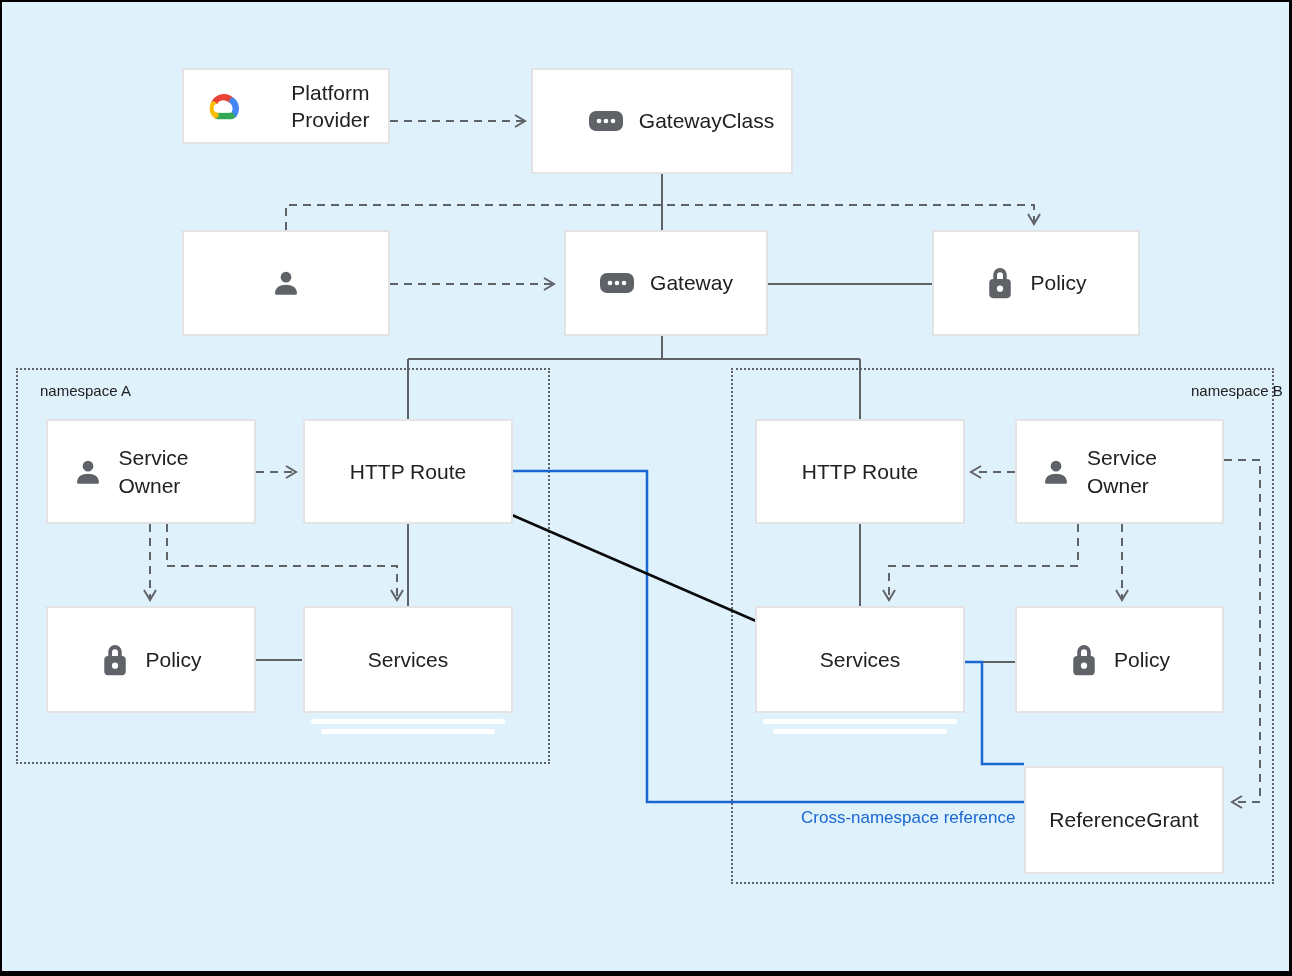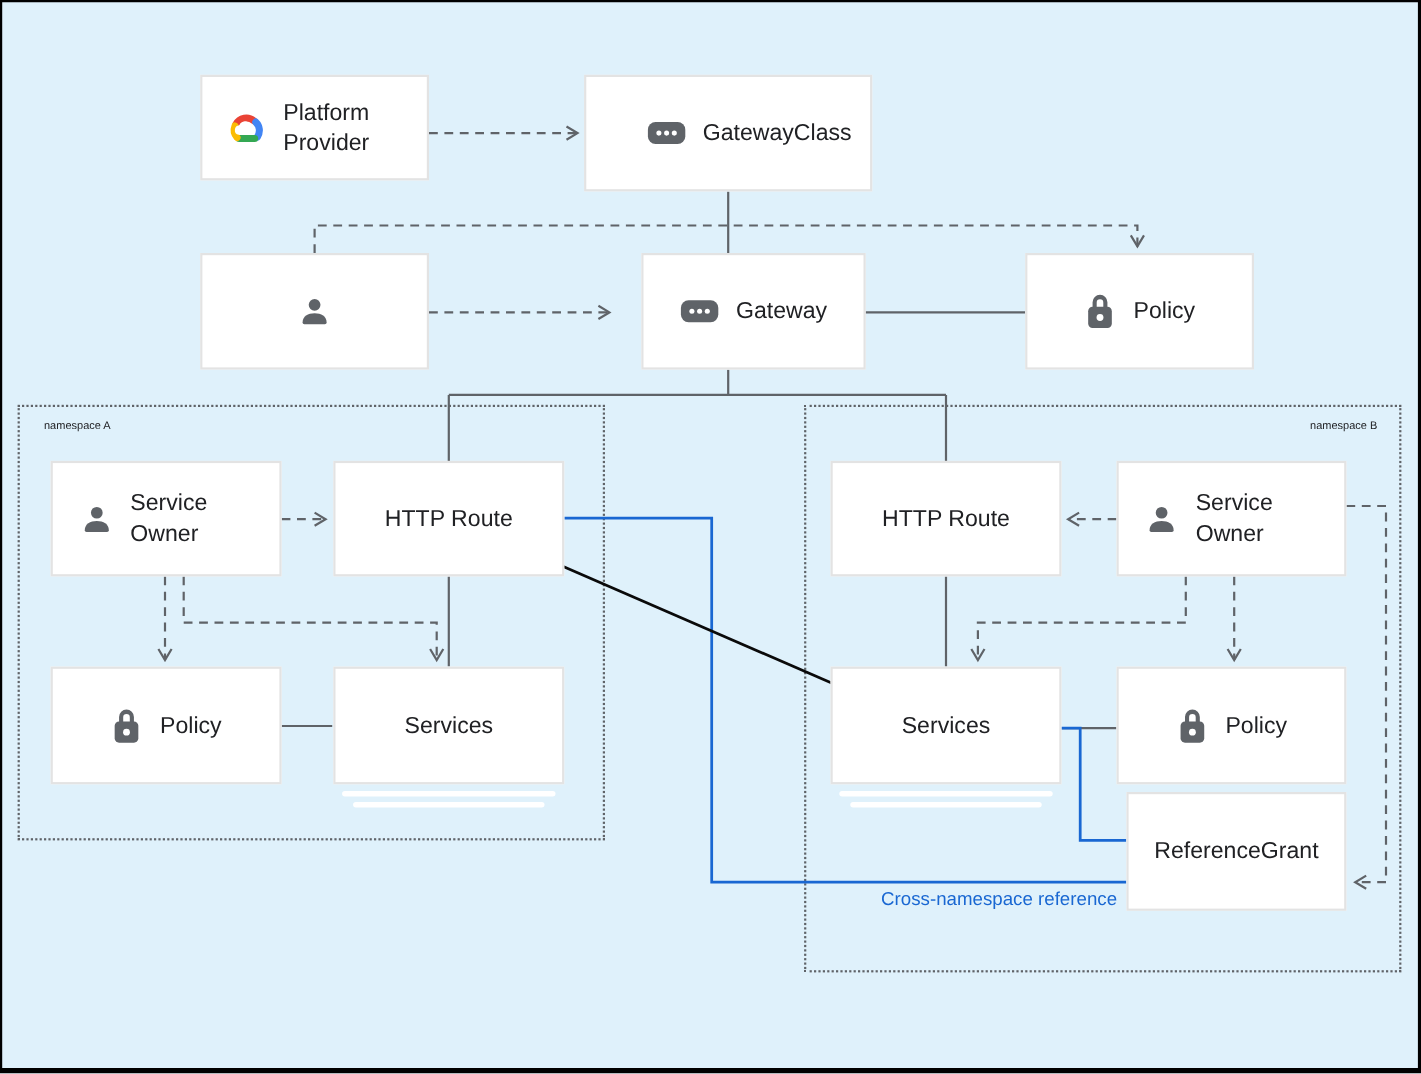--- a/index.html
+++ b/index.html
@@ -15,21 +15,21 @@
     overflow:hidden;
   }
   .edges{position:absolute;left:0;top:0;z-index:1;}
   .ns{
     position:absolute;
     border:2px dotted #5f6368;
     z-index:0;
   }
   .ns-label{
     position:absolute;
-    font-size:10px;
+    font-size:15px;
     color:#202124;
     z-index:3;
   }
   .node{
     position:absolute;
     background:#ffffff;
     border:2px solid #e3e3e3;
     box-sizing:border-box;
     display:flex;
     align-items:center;
@@ -101,21 +101,21 @@
     <g stroke="#1967d2" stroke-width="2.5" fill="none">
       <path d="M511,469 H645 V800 H1022"></path>
       <path d="M961,660 H980 V762 H1022"></path>
     </g>
 
     <g stroke="#0a0a0a" stroke-width="2.5" fill="none">
       <path d="M510,513 L754,619"></path>
     </g>
   </svg>
 
-  <div class="node" style="left:180px;top:66px;width:208px;height:96px;">
+  <div class="node" style="left:180px;top:66px;width:208px;height:76px;text-align:right;">
     <span class="icon">
       <svg width="40" height="33" viewBox="0 0 40 32">
         <g fill="none" stroke-linecap="round" stroke-width="6.4">
           <path d="M11.5,12.5 A10.5,10.5 0 0 1 28,9.5" stroke="#ea4335"></path>
           <path d="M29.5,10.5 A10.5,10.5 0 0 1 31,24" stroke="#4285f4"></path>
           <path d="M28.5,25.5 H14.5" stroke="#34a853"></path>
           <path d="M12.5,24.5 A10.5,10.5 0 0 1 10.6,14" stroke="#fbbc04"></path>
         </g>
         <path fill="#ffffff" d="M14,22 a4.4,4.4 0 0 1 .6-8.7 a5.6,5.6 0 0 1 10.6,1.2 a3.8,3.8 0 0 1 .4,7.5 z"></path>
       </svg>
@@ -137,21 +137,21 @@
 
   <div class="node" style="left:180px;top:228px;width:208px;height:106px;">
     <span class="icon">
       <svg width="32" height="32" viewBox="0 0 24 24">
         <circle cx="12" cy="7.6" r="4" fill="#5f6368"></circle>
         <path d="M3.8,19.6 c0,-4.2 3.7,-6.3 8.2,-6.3 s8.2,2.1 8.2,6.3 a1.2,1.2 0 0 1 -1.2,1.2 h-14 a1.2,1.2 0 0 1 -1.2,-1.2 z" fill="#5f6368"></path>
       </svg>
     </span>
   </div>
 
-  <div class="node" style="left:581px;top:228px;width:204px;height:106px;">
+  <div class="node" style="left:562px;top:228px;width:204px;height:106px;">
     <span class="icon">
       <svg width="36" height="22" viewBox="0 0 36 22">
         <rect x="1" y="1" width="34" height="20" rx="7" fill="#5f6368"></rect>
         <circle cx="11" cy="11" r="2.3" fill="#ffffff"></circle>
         <circle cx="18" cy="11" r="2.3" fill="#ffffff"></circle>
         <circle cx="25" cy="11" r="2.3" fill="#ffffff"></circle>
       </svg>
     </span>
     <span class="label">Gateway</span>
   </div>
@@ -222,19 +222,19 @@
     <span class="icon">
       <svg width="30" height="34" viewBox="0 0 24 27">
         <path d="M12,1.5 a5.4,5.4 0 0 1 5.4,5.4 V11 h-3 V7.2 a2.4,2.4 0 0 0 -4.8,0 V11 h-3 V6.9 A5.4,5.4 0 0 1 12,1.5 z" fill="#5f6368"></path>
         <rect x="3.4" y="10.2" width="17.2" height="15.4" rx="3.2" fill="#5f6368"></rect>
         <circle cx="12" cy="18" r="2.5" fill="#ffffff"></circle>
       </svg>
     </span>
     <span class="label">Policy</span>
   </div>
 
-  <div class="node" style="left:1022px;top:718px;width:200px;height:108px;">
+  <div class="node" style="left:1022px;top:764px;width:200px;height:108px;">
     <span class="label">ReferenceGrant</span>
   </div>
 
   <div class="annotation" style="left:757px;top:806px;margin-left:42px;">Cross-namespace reference</div>
 
 </div>
 
 </body></html>

